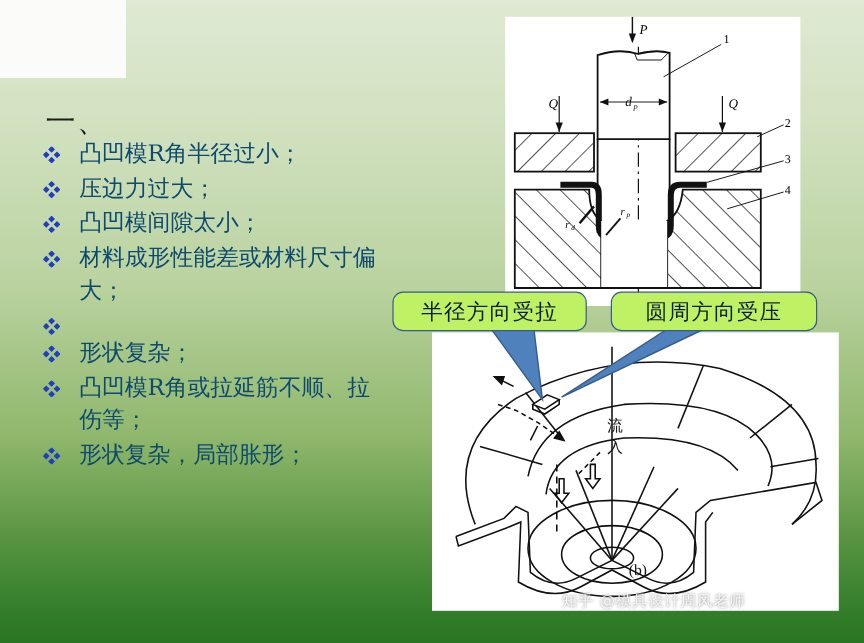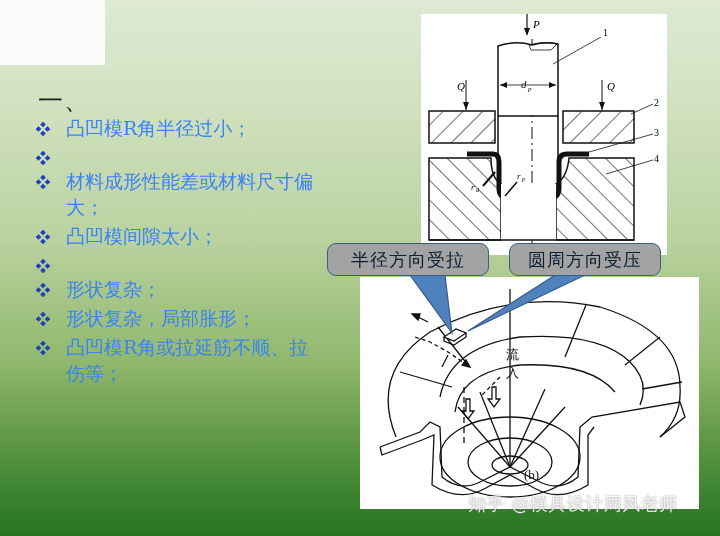--- a/index.html
+++ b/index.html
@@ -7,33 +7,33 @@
       width: 720px; height: 536px; overflow: hidden; position: relative;
       background: linear-gradient(to bottom, #dfe9d3 0%, #d3e2c2 18%, #b9d29e 45%, #8fb76c 68%, #5f9846 82%, #3c8330 92%, #277522 100%);
       font-family: "DejaVu Serif", "Liberation Serif", serif;
     }
     .corner-patch { position: absolute; left: 0; top: 0; width: 105px; height: 65px; background: #fbfcfa; }
     .title {
       position: absolute; left: 38px; top: 84px; font-size: 25px; color: #1c1c1c; letter-spacing: 1px;
       display: flex; gap: 24px; align-items: center;
     }
     .bullets { position: absolute; left: 36px; top: 115px; width: 290px; margin: 0; padding: 0; list-style: none; }
-    .bullets li { display: flex; align-items: flex-start; font-size: 19px; line-height: 26.5px; color: #3b82f6; margin-bottom: 2.5px; }
+    .bullets li { display: flex; align-items: flex-start; font-size: 19px; line-height: 26.5px; color: #0c4a6e; margin-bottom: 2.5px; }
     .bullet-icon { width: 14px; height: 14px; margin-top: 7px; margin-right: 16px; flex: 0 0 14px; }
     .bullet-text { flex: 1; }
     .figure { position: absolute; background: #ffffff; }
     .fig-top { left: 421px; top: 14px; width: 246px; height: 241px; }
     .fig-bottom { left: 360px; top: 277px; width: 339px; height: 232px; }
     .figure svg { display: block; }
-    .callout { position: absolute; top: 243px; height: 33px; background: #a3a3a3; border: 1.5px solid #385d8a; border-radius: 9px;
+    .callout { position: absolute; top: 243px; height: 33px; background: #bef264; border: 1.5px solid #385d8a; border-radius: 9px;
       color: #0f1f33; font-size: 18px; display: flex; align-items: center; justify-content: center; letter-spacing: 1px; box-sizing: border-box; }
     .callout-1 { left: 327px; width: 162px; }
-    .callout-2 { left: 509px; width: 152px; }
+    .callout-2 { left: 509px; width: 172px; }
     .tails { position: absolute; left: 0; top: 0; pointer-events: none; }
-    .watermark { position: absolute; left: 468px; top: 492px; font-family: "DejaVu Sans", sans-serif; font-size: 18px;
+    .watermark { position: absolute; left: 468px; top: 492px; font-family: "DejaVu Sans", sans-serif; font-size: 13px;
       color: rgba(255,255,255,0.85); text-shadow: 0 0 2px rgba(80,80,80,0.7); letter-spacing: 0.5px; }
   </style>
 </head>
 <body>
 
 <div class="corner-patch"></div>
 
 <div class="title">
   <span>一、</span>
 </div>
@@ -52,20 +52,32 @@
   </li>
   <li>
     <svg class="bullet-icon" viewBox="0 0 14 14">
         <g fill="#1f3fbf">
           <rect x="5" y="0.5" width="4" height="4" transform="rotate(45 7 2.5)"></rect>
           <rect x="5" y="9.5" width="4" height="4" transform="rotate(45 7 11.5)"></rect>
           <rect x="0.5" y="5" width="4" height="4" transform="rotate(45 2.5 7)"></rect>
           <rect x="9.5" y="5" width="4" height="4" transform="rotate(45 11.5 7)"></rect>
         </g>
       </svg>
+    <span class="bullet-text">压边力过大；</span>
+  </li>
+  <li>
+    <svg class="bullet-icon" viewBox="0 0 14 14">
+        <g fill="#1f3fbf">
+          <rect x="5" y="0.5" width="4" height="4" transform="rotate(45 7 2.5)"></rect>
+          <rect x="5" y="9.5" width="4" height="4" transform="rotate(45 7 11.5)"></rect>
+          <rect x="0.5" y="5" width="4" height="4" transform="rotate(45 2.5 7)"></rect>
+          <rect x="9.5" y="5" width="4" height="4" transform="rotate(45 11.5 7)"></rect>
+        </g>
+      </svg>
+    <span class="bullet-text">凸凹模间隙太小；</span>
   </li>
   <li>
     <svg class="bullet-icon" viewBox="0 0 14 14">
         <g fill="#1f3fbf">
           <rect x="5" y="0.5" width="4" height="4" transform="rotate(45 7 2.5)"></rect>
           <rect x="5" y="9.5" width="4" height="4" transform="rotate(45 7 11.5)"></rect>
           <rect x="0.5" y="5" width="4" height="4" transform="rotate(45 2.5 7)"></rect>
           <rect x="9.5" y="5" width="4" height="4" transform="rotate(45 11.5 7)"></rect>
         </g>
       </svg>
@@ -73,31 +85,20 @@
   </li>
   <li>
     <svg class="bullet-icon" viewBox="0 0 14 14">
         <g fill="#1f3fbf">
           <rect x="5" y="0.5" width="4" height="4" transform="rotate(45 7 2.5)"></rect>
           <rect x="5" y="9.5" width="4" height="4" transform="rotate(45 7 11.5)"></rect>
           <rect x="0.5" y="5" width="4" height="4" transform="rotate(45 2.5 7)"></rect>
           <rect x="9.5" y="5" width="4" height="4" transform="rotate(45 11.5 7)"></rect>
         </g>
       </svg>
-    <span class="bullet-text">凸凹模间隙太小；</span>
-  </li>
-  <li>
-    <svg class="bullet-icon" viewBox="0 0 14 14">
-        <g fill="#1f3fbf">
-          <rect x="5" y="0.5" width="4" height="4" transform="rotate(45 7 2.5)"></rect>
-          <rect x="5" y="9.5" width="4" height="4" transform="rotate(45 7 11.5)"></rect>
-          <rect x="0.5" y="5" width="4" height="4" transform="rotate(45 2.5 7)"></rect>
-          <rect x="9.5" y="5" width="4" height="4" transform="rotate(45 11.5 7)"></rect>
-        </g>
-      </svg>
   </li>
   <li>
     <svg class="bullet-icon" viewBox="0 0 14 14">
         <g fill="#1f3fbf">
           <rect x="5" y="0.5" width="4" height="4" transform="rotate(45 7 2.5)"></rect>
           <rect x="5" y="9.5" width="4" height="4" transform="rotate(45 7 11.5)"></rect>
           <rect x="0.5" y="5" width="4" height="4" transform="rotate(45 2.5 7)"></rect>
           <rect x="9.5" y="5" width="4" height="4" transform="rotate(45 11.5 7)"></rect>
         </g>
       </svg>
@@ -105,32 +106,32 @@
   </li>
   <li>
     <svg class="bullet-icon" viewBox="0 0 14 14">
         <g fill="#1f3fbf">
           <rect x="5" y="0.5" width="4" height="4" transform="rotate(45 7 2.5)"></rect>
           <rect x="5" y="9.5" width="4" height="4" transform="rotate(45 7 11.5)"></rect>
           <rect x="0.5" y="5" width="4" height="4" transform="rotate(45 2.5 7)"></rect>
           <rect x="9.5" y="5" width="4" height="4" transform="rotate(45 11.5 7)"></rect>
         </g>
       </svg>
+    <span class="bullet-text">凸凹模R角或拉延筋不顺、拉伤等；</span>
+  </li>
+  <li>
+    <svg class="bullet-icon" viewBox="0 0 14 14">
+        <g fill="#1f3fbf">
+          <rect x="5" y="0.5" width="4" height="4" transform="rotate(45 7 2.5)"></rect>
+          <rect x="5" y="9.5" width="4" height="4" transform="rotate(45 7 11.5)"></rect>
+          <rect x="0.5" y="5" width="4" height="4" transform="rotate(45 2.5 7)"></rect>
+          <rect x="9.5" y="5" width="4" height="4" transform="rotate(45 11.5 7)"></rect>
+        </g>
+      </svg>
     <span class="bullet-text">形状复杂，局部胀形；</span>
-  </li>
-  <li>
-    <svg class="bullet-icon" viewBox="0 0 14 14">
-        <g fill="#1f3fbf">
-          <rect x="5" y="0.5" width="4" height="4" transform="rotate(45 7 2.5)"></rect>
-          <rect x="5" y="9.5" width="4" height="4" transform="rotate(45 7 11.5)"></rect>
-          <rect x="0.5" y="5" width="4" height="4" transform="rotate(45 2.5 7)"></rect>
-          <rect x="9.5" y="5" width="4" height="4" transform="rotate(45 11.5 7)"></rect>
-        </g>
-      </svg>
-    <span class="bullet-text">凸凹模R角或拉延筋不顺、拉伤等；</span>
   </li>
 </ul>
 
 <div class="figure fig-top">
   <svg width="246" height="241" viewBox="0 0 246 241">
     <defs>
       <pattern id="hatch" patternUnits="userSpaceOnUse" width="14" height="14" patternTransform="rotate(45)">
         <line x1="0" y1="0" x2="0" y2="14" stroke="#111" stroke-width="1.2"></line>
       </pattern>
       <pattern id="hatch2" patternUnits="userSpaceOnUse" width="14" height="14" patternTransform="rotate(-45)">

